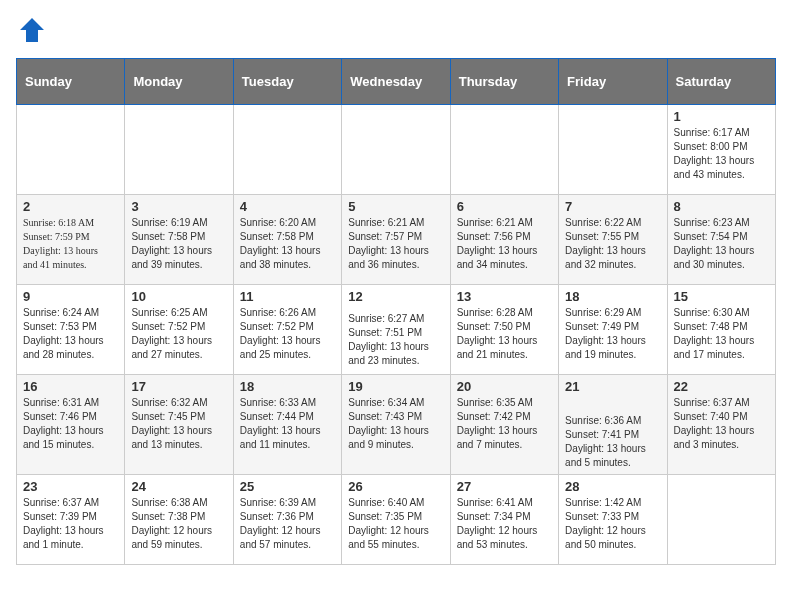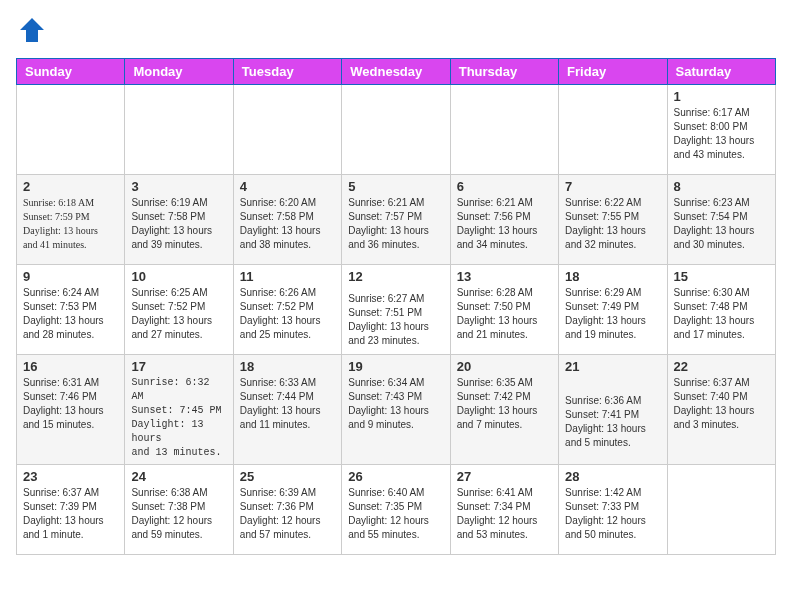--- a/index.html
+++ b/index.html
@@ -43,24 +43,24 @@
     .location {
       font-size: 14px;
       color: #555;
     }
     .calendar {
       width: 100%;
       border-collapse: collapse;
       border: 1px solid #ccc;
     }
     .calendar th {
-      background-color: #d946ef;
+      background-color: #737373;
       color: white;
       text-align: left;
-      padding: 5px 8px;
+      padding: 15px 8px;
       font-size: 13px;
       border: 1px solid #1565c0;
     }
     .calendar td {
       vertical-align: top;
       border: 1px solid #ccc;
       padding: 4px 6px;
       width: calc(100% / 7);
       height: 90px;
       background: #fff;
@@ -239,21 +239,21 @@
       <tr>
         <td>
           <span class="day-number">16</span>
           <div class="day-info" style="white-space: pre-line;">Sunrise: 6:31 AM
 Sunset: 7:46 PM
 Daylight: 13 hours
 and 15 minutes.</div>
         </td>
         <td>
           <span class="day-number">17</span>
-          <div class="day-info" style="white-space: pre-line; font-family: Liberation Mono, monospace;">Sunrise: 6:32 AM
+          <div class="day-info" style="white-space: pre-line;">Sunrise: 6:32 AM
 Sunset: 7:45 PM
 Daylight: 13 hours
 and 13 minutes.</div>
         </td>
         <td>
           <span class="day-number">18</span>
           <div class="day-info" style="white-space: pre-line;">Sunrise: 6:33 AM
 Sunset: 7:44 PM
 Daylight: 13 hours
 and 11 minutes.</div>

